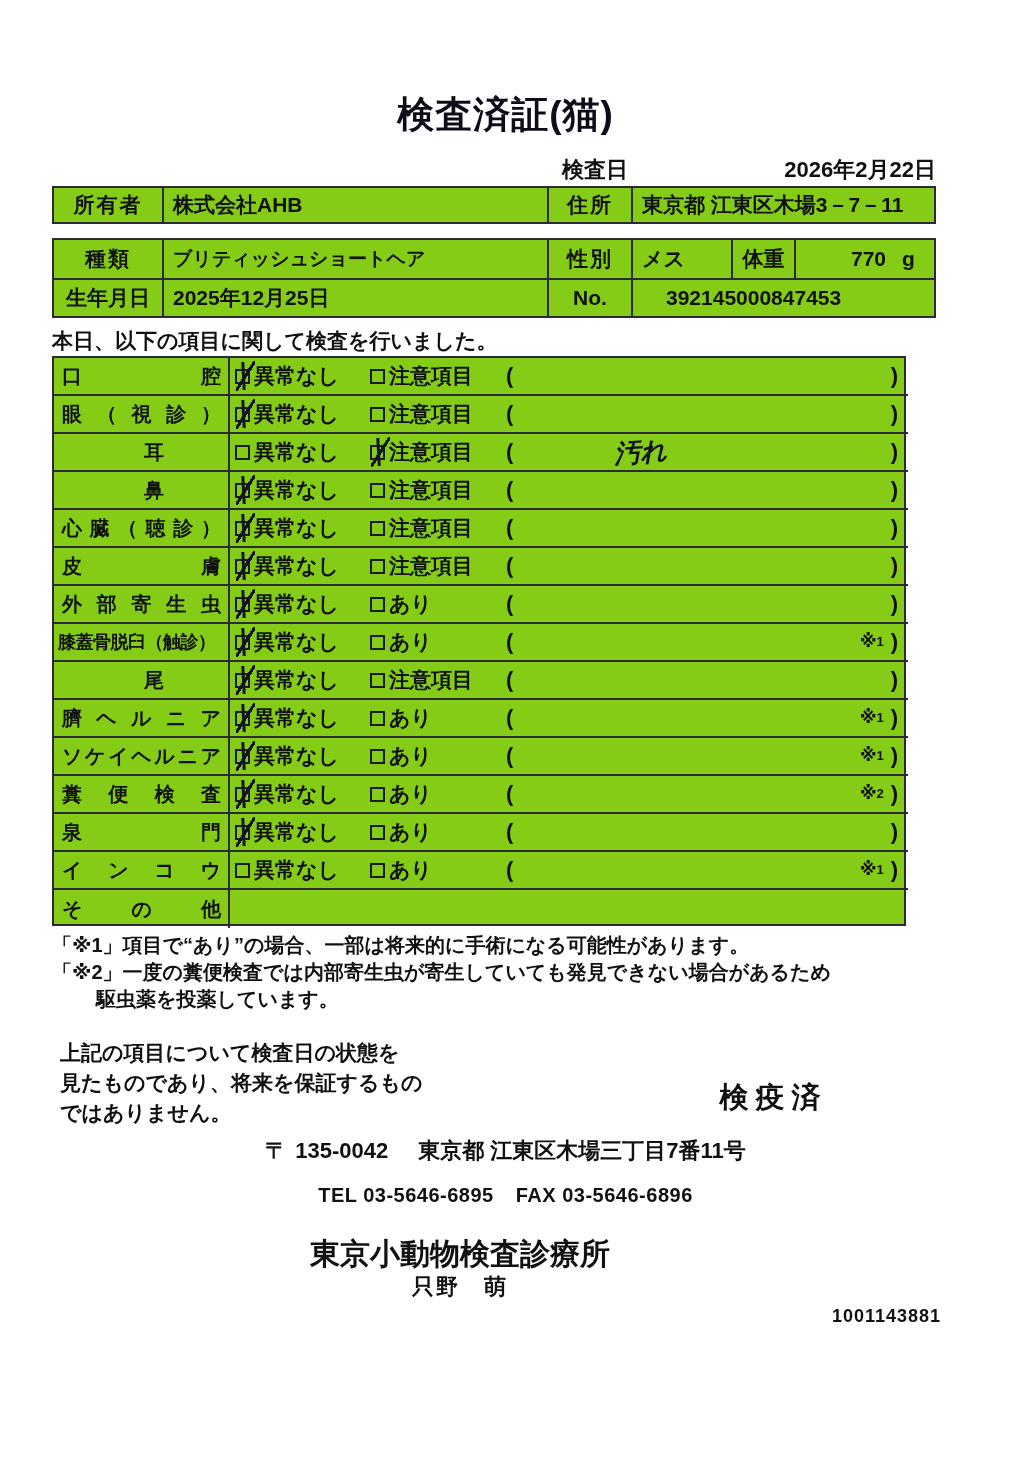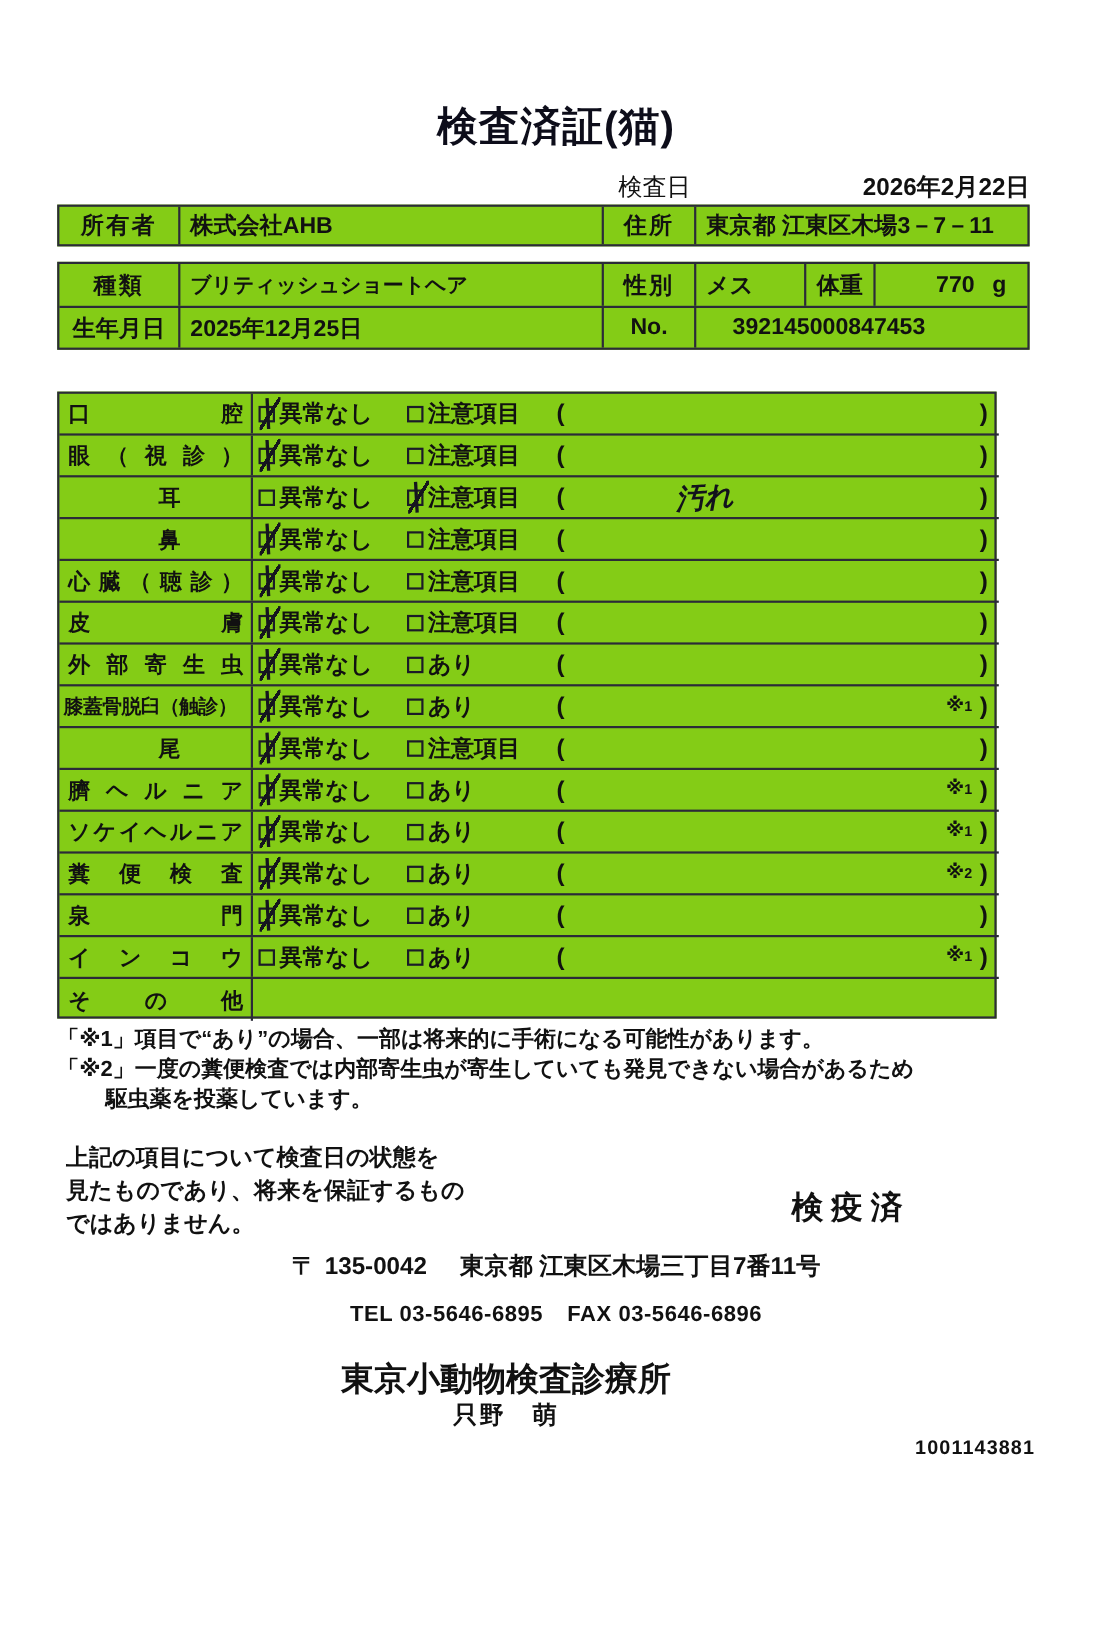--- a/index.html
+++ b/index.html
@@ -38,21 +38,21 @@
     left: 52px;
     top: 155px;
     width: 884px;
     height: 26px;
   }
   .exam-date-label {
     position: absolute;
     left: 510px;
     top: 0;
     font-size: 22px;
-    font-weight: normal;
+    font-weight: bold;
   }
   .exam-date-value {
     position: absolute;
     right: 0;
     top: 0;
     font-size: 22px;
     font-weight: bold;
     text-align: right;
   }
 
@@ -392,20 +392,21 @@
 
     <div class="cell lbl-center" style="left:0;top:40px;width:108px;height:36px;letter-spacing:0;">生年月日</div>
     <div class="cell val-left" style="left:110px;top:40px;width:383px;height:36px;">2025年12月25日</div>
     <div class="cell lbl-center" style="left:495px;top:40px;width:82px;height:36px;letter-spacing:0;">No.</div>
     <div class="cell val-left" style="left:579px;top:40px;width:301px;height:36px;margin-left:24px;">392145000847453</div>
     <div class="vline" style="left:108px;top:40px;height:36px;bottom:auto;"></div>
     <div class="vline" style="left:493px;top:40px;height:36px;bottom:auto;"></div>
     <div class="vline" style="left:577px;top:40px;height:36px;bottom:auto;"></div>
   </div>
 
+  <div class="intro-line">本日、以下の項目に関して検査を行いました。</div>
 
   <div class="tbl" id="inspect-table" style="height: 570px;">
     <div id="insp-rows">
         <div class="insp-row" style="top: 0px;">
           <div class="insp-label spread">
             <span>口</span>
             <span>腔</span>
           </div>
           <div class="opt opt-a">
             <span class="box checked"></span>

